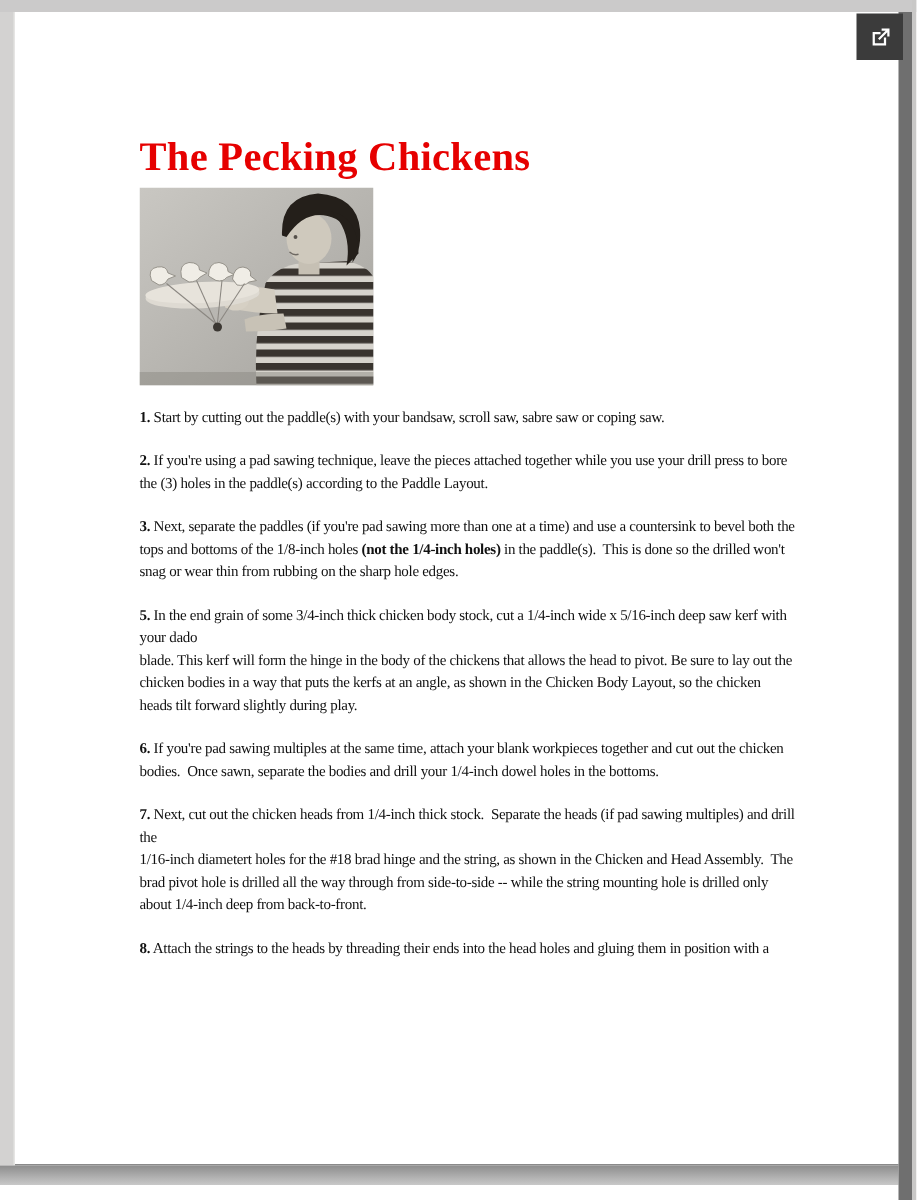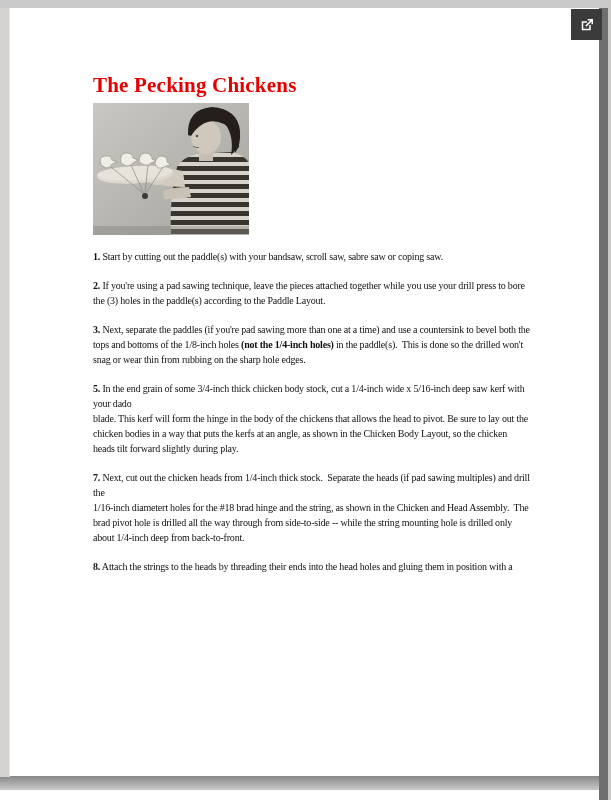--- a/index.html
+++ b/index.html
@@ -23,22 +23,22 @@
   }
 
   .page {
     position: absolute; left: 10px; top: 8px; width: 589px; height: 769px;
     background: #ffffff; box-sizing: border-box;
     padding: 66px 0 0 83px;
     border-bottom: 1px solid #8a8a8a;
   }
 
   .doc-title {
-    font-size: 21px; font-weight: bold; line-height: 1.05;
-    margin: 0 0 7px 0; letter-spacing: 0.2px;
+    font-size: 27px; font-weight: bold; line-height: 1.05;
+    margin: 16px 0 7px 0; letter-spacing: 0.2px;
   }
 
   .photo { width: 156px; height: 132px; margin: 0 0 14px 0; display: block; }
   .photo svg { display: block; }
 
   .paragraphs p {
     margin: 0 0 14px 0;
     width: 437px;
     font-size: 10px; line-height: 15px;
     letter-spacing: -0.2px;
@@ -115,20 +115,21 @@
       </svg>
     </div>
 
     <div class="paragraphs">
         <p><b>1.</b><span> Start by cutting out the paddle(s) with your bandsaw, scroll saw, sabre saw or coping saw.</span></p>
         <p><b>2.</b><span> If you're using a pad sawing technique, leave the pieces attached together while you use your drill press to bore
 the (3) holes in the paddle(s) according to the Paddle Layout.</span></p>
         <p><b>3.</b><span> Next, separate the paddles (if you're pad sawing more than one at a time) and use a countersink to bevel both the tops and bottoms of the 1/8-inch holes </span><b>(not the 1/4-inch holes)</b><span> in the paddle(s).  This is done so the drilled won't snag or wear thin from rubbing on the sharp hole edges.</span></p>
         <p><b>5.</b><span> In the end grain of some 3/4-inch thick chicken body stock, cut a 1/4-inch wide x 5/16-inch deep saw kerf with your dado
 blade. This kerf will form the hinge in the body of the chickens that allows the head to pivot. Be sure to lay out the chicken bodies in a way that puts the kerfs at an angle, as shown in the Chicken Body Layout, so the chicken heads tilt forward slightly during play.</span></p>
+        <p><b>6.</b><span> If you're pad sawing multiples at the same time, attach your blank workpieces together and cut out the chicken bodies.  Once sawn, separate the bodies and drill your 1/4-inch dowel holes in the bottoms.</span></p>
         <p><b>7.</b><span> Next, cut out the chicken heads from 1/4-inch thick stock.  Separate the heads (if pad sawing multiples) and drill the
 1/16-inch diametert holes for the #18 brad hinge and the string, as shown in the Chicken and Head Assembly.  The brad pivot hole is drilled all the way through from side-to-side -- while the string mounting hole is drilled only about 1/4-inch deep from back-to-front.</span></p>
         <p><b>8.</b><span> Attach the strings to the heads by threading their ends into the head holes and gluing them in position with a</span></p>
       </div>
   </div>
 
   <div class="page-gap"></div>
   <div class="next-page"></div>
 
   <div class="scroll-track"></div>

